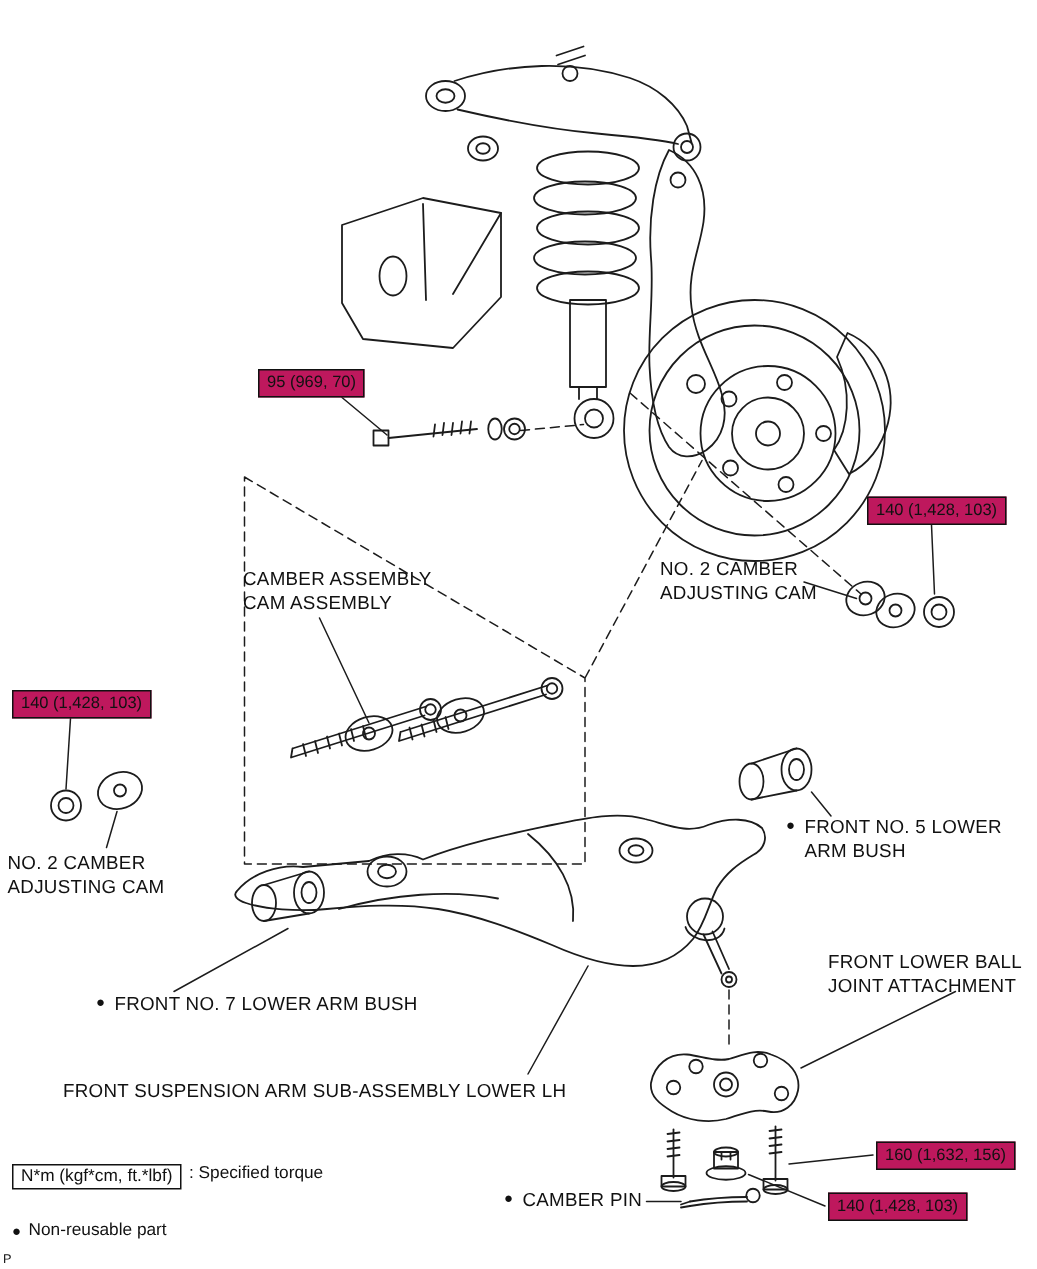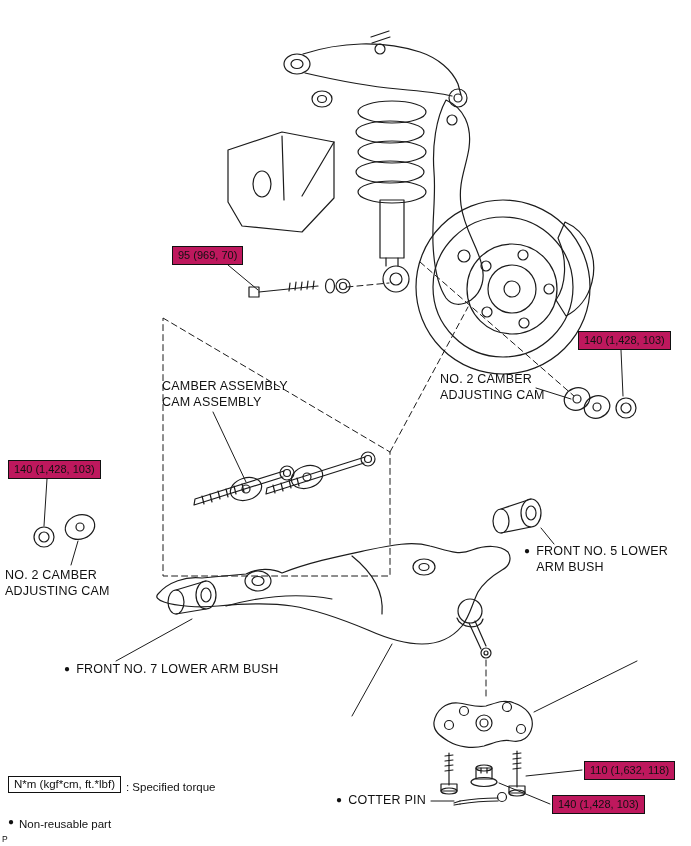--- a/index.html
+++ b/index.html
@@ -10,21 +10,21 @@
     position:absolute; font-size:12.5px; line-height:16px; color:#111;
     white-space:pre-line; letter-spacing:.2px;
   }
   .torque-box {
     position:absolute; font-size:11px; line-height:14px; color:#111;
     border:1px solid #111; background:#be185d; padding:1px 5px 2px; white-space:nowrap;
   }
   .bullet-label { display:flex; gap:6px; align-items:flex-start; }
   .bullet { font-size:10px; line-height:16px; color:#111; }
   .legend {
-    position:absolute; display:flex; align-items:flex-end; gap:5px;
+    position:absolute; display:flex; align-items:flex-start; gap:5px;
     font-size:11.5px; color:#111; white-space:nowrap;
   }
   .legend-box { border:1px solid #111; padding:1px 5px 2px; background:#fff; }
   .footer-mark { position:absolute; font-size:8.5px; color:#111; }
 </style>
 </head>
 <body>
 
 <div class="page">
 
@@ -205,21 +205,21 @@
 
     </g>
   </svg>
 
   <div class="torque-box" style="left:172px; top:246px;">95 (969, 70)</div>
 
   <div class="torque-box" style="left:578px; top:331px;">140 (1,428, 103)</div>
 
   <div class="torque-box" style="left:8px; top:460px;">140 (1,428, 103)</div>
 
-  <div class="torque-box" style="left:584px; top:761px;">110 (1,632, 118)</div>
+  <div class="torque-box" style="left:584px; top:761px;">160 (1,632, 156)</div>
 
   <div class="torque-box" style="left:552px; top:795px;">140 (1,428, 103)</div>
 
   <div class="label" style="left:162px; top:378px;">CAMBER ASSEMBLY
 CAM ASSEMBLY</div>
 
   <div class="label" style="left:440px; top:371px;">NO. 2 CAMBER
 ADJUSTING CAM</div>
 
   <div class="label" style="left:5px; top:567px;">NO. 2 CAMBER
@@ -229,25 +229,28 @@
     <span class="bullet">●</span>
     <span>FRONT NO. 5 LOWER
 ARM BUSH</span>
   </div>
 
   <div class="label bullet-label" style="left:64px; top:661px;">
     <span class="bullet">●</span>
     <span>FRONT NO. 7 LOWER ARM BUSH</span>
   </div>
 
-
+  <div class="label" style="left:552px; top:633px;">FRONT LOWER BALL
+JOINT ATTACHMENT</div>
+
+  <div class="label" style="left:42px; top:719px;">FRONT SUSPENSION ARM SUB-ASSEMBLY LOWER LH</div>
 
   <div class="label bullet-label" style="left:336px; top:792px;">
     <span class="bullet">●</span>
-    <span>COTTER PIN</span>
+    <span>CAMBER PIN</span>
   </div>
 
   <div class="legend" style="left:8px; top:776px;">
     <span class="legend-box">N*m (kgf*cm, ft.*lbf)</span>
     <span>: Specified torque</span>
   </div>
 
   <div class="legend" style="left:8px; top:814px;">
     <span class="bullet">●</span>
     <span>Non-reusable part</span>

